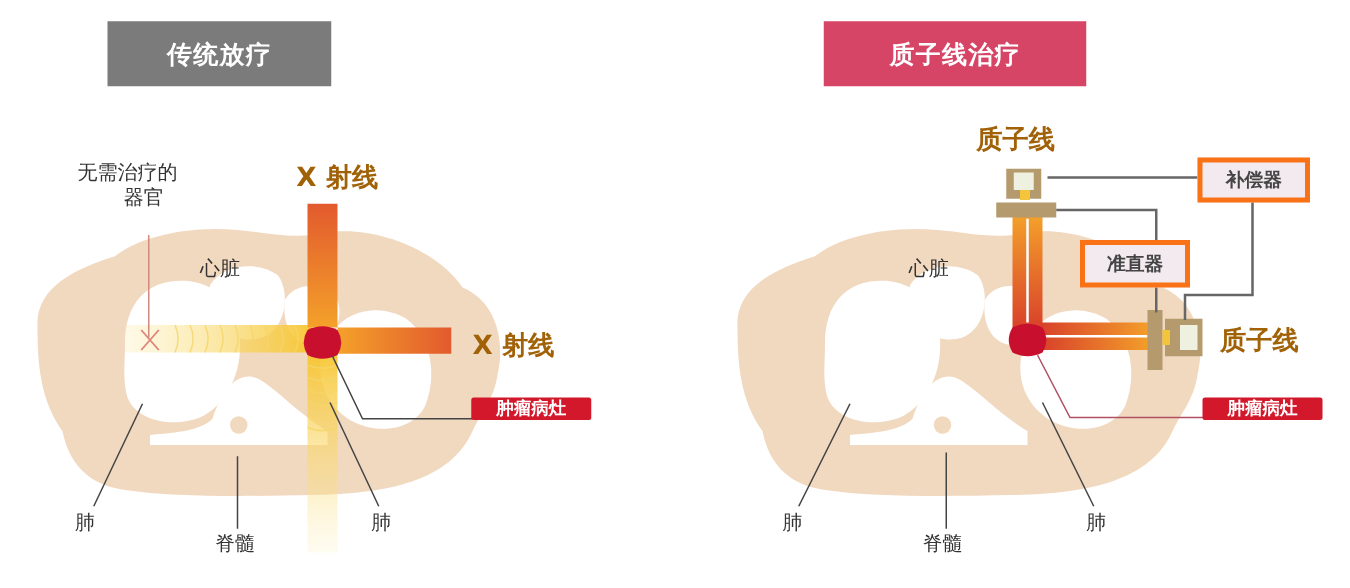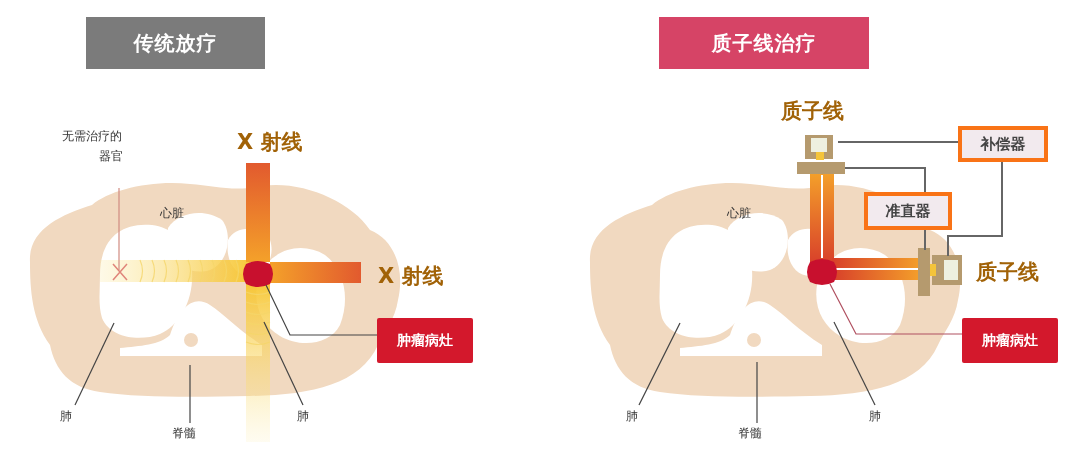--- a/index.html
+++ b/index.html
@@ -1,23 +1,23 @@
 <!DOCTYPE html>
 <html><head>
 <meta charset="utf-8">
 <style>
   html,body{margin:0;padding:0;background:#ffffff;}
   body{width:1080px;height:470px;position:relative;overflow:hidden;font-family:"DejaVu Sans","Liberation Sans",sans-serif;}
   .title-badge{position:absolute;top:17px;height:52px;display:flex;align-items:center;justify-content:center;color:#fff;font-size:20px;font-weight:bold;letter-spacing:1px;}
   #badge-left{left:86px;width:179px;background:#7b7b7b;}
   #badge-right{left:659px;width:210px;background:#d64466;}
   svg{position:absolute;left:0;top:0;}
-  .lbl{position:absolute;color:#333;font-size:12px;white-space:nowrap;}
+  .lbl{position:absolute;color:#333;font-size:16px;white-space:nowrap;}
   .lbl-big{position:absolute;color:#a16207;font-size:21px;font-weight:bold;white-space:nowrap;}
-  .tumor-box{position:absolute;background:#d3182c;color:#fff;font-size:14px;font-weight:bold;display:flex;align-items:center;justify-content:center;height:45px;width:96px;border-radius:2px;}
+  .tumor-box{position:absolute;background:#d3182c;color:#fff;font-size:14px;font-weight:bold;display:flex;align-items:center;justify-content:center;height:18px;width:96px;border-radius:2px;}
   .device-box{position:absolute;background:#f2eaee;border:4px solid #f97316;color:#444;font-size:15px;font-weight:bold;display:flex;align-items:center;justify-content:center;}
 </style>
 </head>
 <body>
 
 <div id="badge-left" class="title-badge">传统放疗</div>
 <div id="badge-right" class="title-badge">质子线治疗</div>
 
 <svg width="1080" height="470" viewBox="0 0 1080 470">
   <defs>

